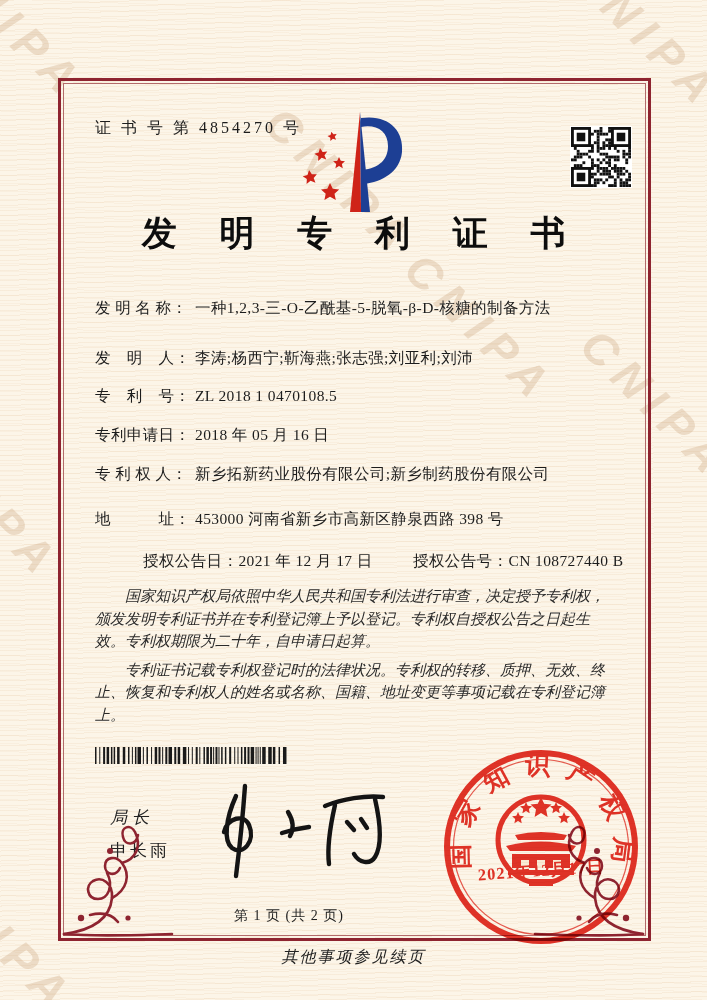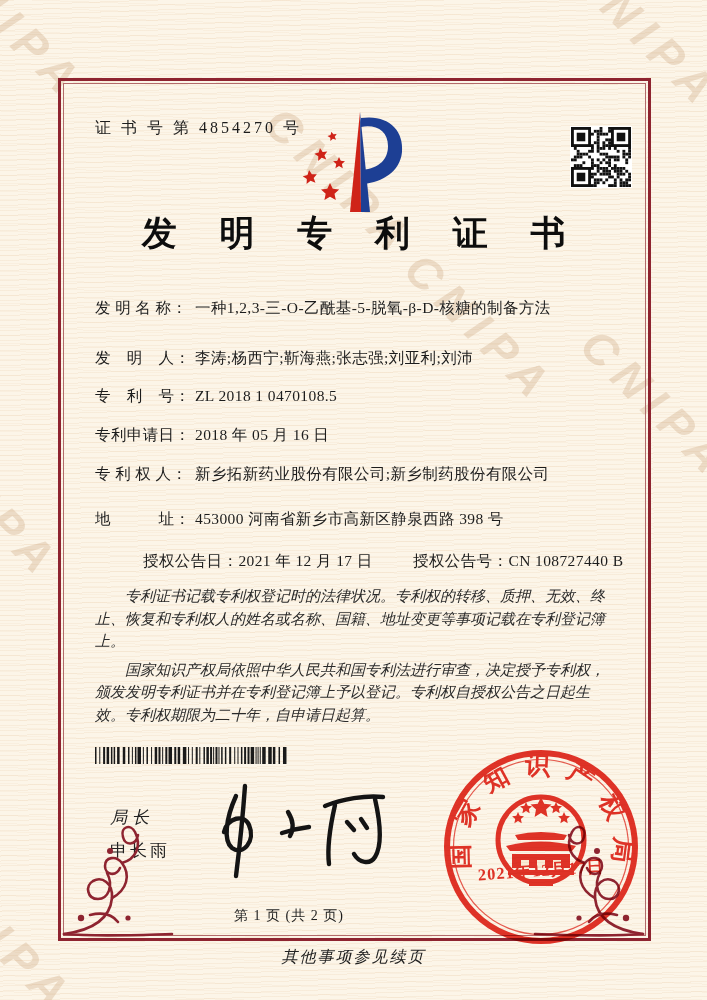--- a/index.html
+++ b/index.html
@@ -287,22 +287,22 @@
   </div>
   <div class="row" style="top:509px;">
     <span class="lbl">地　　　址：</span><span>453000 河南省新乡市高新区静泉西路 398 号</span>
   </div>
   <div class="row" style="top:551px;margin-left:48px;">
     <span>授权公告日：</span><span>2021 年 12 月 17 日</span>
     <span class="grant2"><span>授权公告号：</span><span>CN 108727440 B</span></span>
   </div>
 
   <div class="body-text">
+    <p>国家知识产权局依照中华人民共和国专利法进行审查，决定授予专利权，颁发发明专利证书并在专利登记簿上予以登记。专利权自授权公告之日起生效。专利权期限为二十年，自申请日起算。</p>
     <p>专利证书记载专利权登记时的法律状况。专利权的转移、质押、无效、终止、恢复和专利权人的姓名或名称、国籍、地址变更等事项记载在专利登记簿上。</p>
-    <p>国家知识产权局依照中华人民共和国专利法进行审查，决定授予专利权，颁发发明专利证书并在专利登记簿上予以登记。专利权自授权公告之日起生效。专利权期限为二十年，自申请日起算。</p>
   </div>
 
   <svg class="barcode" id="barcode-svg" width="196" height="17" viewBox="0 0 196 17">
       <rect x="0" y="0" width="1.5" height="17" fill="#1a1a1a"></rect>
       <rect x="4.278475093841553" y="0" width="1" height="17" fill="#1a1a1a"></rect>
       <rect x="8.110711544752121" y="0" width="2" height="17" fill="#1a1a1a"></rect>
       <rect x="11.619627660512924" y="0" width="2.5" height="17" fill="#1a1a1a"></rect>
       <rect x="15.922742027044297" y="0" width="1.5" height="17" fill="#1a1a1a"></rect>
       <rect x="18.639538568258285" y="0" width="1.5" height="17" fill="#1a1a1a"></rect>
       <rect x="22.10111567378044" y="0" width="2.5" height="17" fill="#1a1a1a"></rect>

